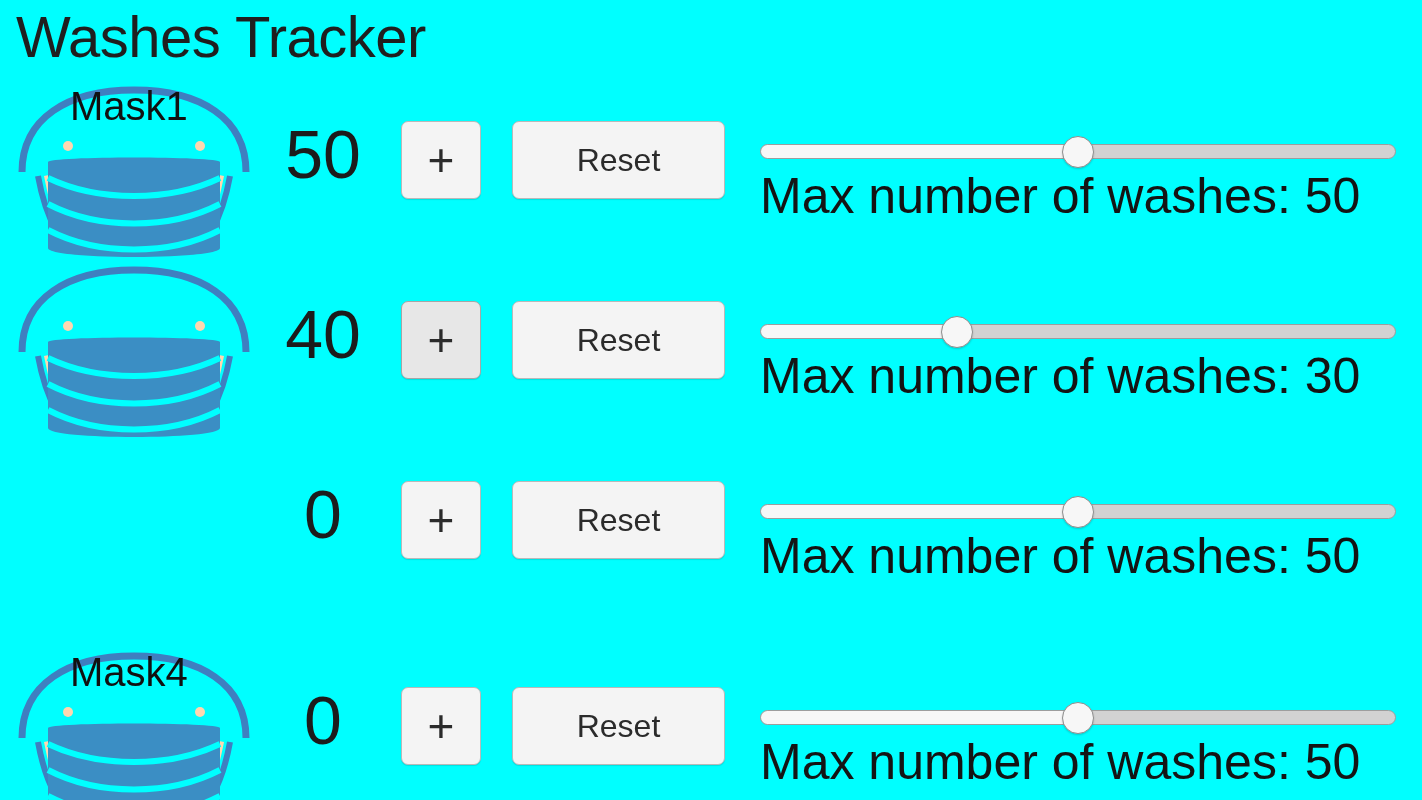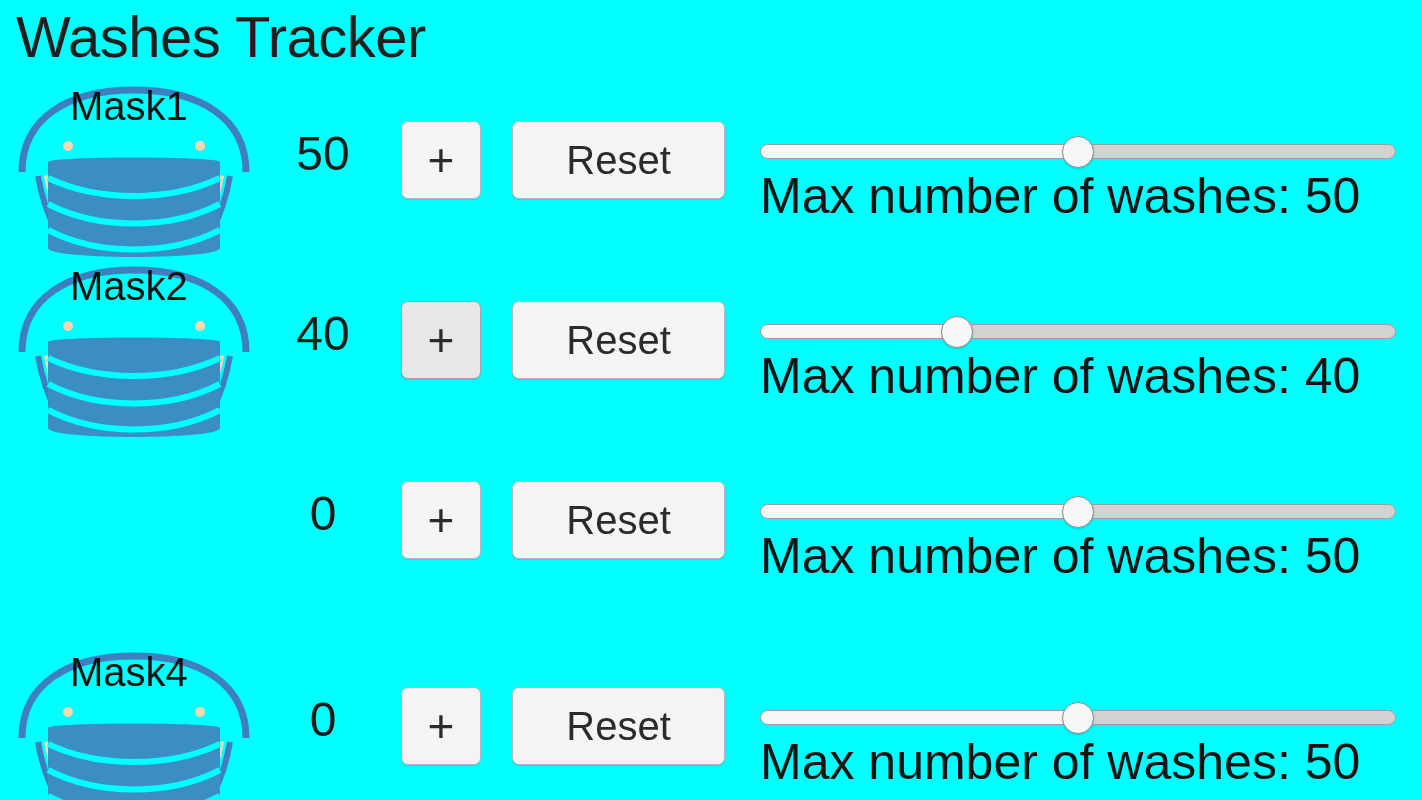--- a/index.html
+++ b/index.html
@@ -99,21 +99,21 @@
     position: absolute;
     left: 268px;
     top: 38px;
     width: 110px;
     height: 76px;
     display: flex;
     align-items: center;
     justify-content: center;
   }
   .count-value {
-    font-size: 48px;
+    font-size: 68px;
     line-height: 60px;
     font-weight: 400;
     color: #1c1c1c;
   }
 
   
   .btn {
     position: absolute;
     box-sizing: border-box;
     background: #f4f4f4;
@@ -138,21 +138,21 @@
   }
   .btn-plus.pressed {
     background: #e7e7e7;
     border-color: #a6a6a6;
   }
   .btn-reset {
     left: 512px;
     top: 43px;
     width: 213px;
     height: 78px;
-    font-size: 40px;
+    font-size: 32px;
     line-height: 50px;
   }
 
   
   .slider-cell {
     position: absolute;
     left: 760px;
     top: 0;
     width: 640px;
     height: 178px;
@@ -265,38 +265,37 @@
         <path d="M216 96 C212 116 208 132 202 146 L194 142 C200 126 204 110 206 94 Z" fill="#ffd7b0"></path>
         <circle cx="60" cy="66" r="5" fill="#ffd7b0"></circle>
         <circle cx="192" cy="66" r="5" fill="#ffd7b0"></circle>
         <path d="M40 82 C40 76 212 76 212 82 L212 168 C212 180 40 180 40 168 Z" fill="#3b8ec4"></path>
         <g fill="none" stroke="#00ffff" stroke-width="6">
           <path d="M40 98 C90 122 162 122 212 98"></path>
           <path d="M40 124 C90 150 162 150 212 124"></path>
           <path d="M40 150 C90 176 162 176 212 150"></path>
         </g>
       </svg>
-      <div class="mask-name">Mask2</div>
     </div>
 
     <div class="count-cell">
       <span class="count-value">40</span>
     </div>
 
     <button class="btn btn-plus pressed">+</button>
     <button class="btn btn-reset">Reset</button>
 
     <div class="slider-cell">
       <div class="slider">
         <div class="slider-track">
           <div class="slider-fill" style="width: 31%;"></div>
         </div>
         <div class="slider-thumb" style="left: 31%;"></div>
       </div>
-      <div class="slider-caption">Max number of washes: 40</div>
+      <div class="slider-caption">Max number of washes: 30</div>
     </div>
   </div>
 
   <div class="row row-3">
 
     <div class="count-cell">
       <span class="count-value">0</span>
     </div>
 
     <button class="btn btn-plus">+</button>

